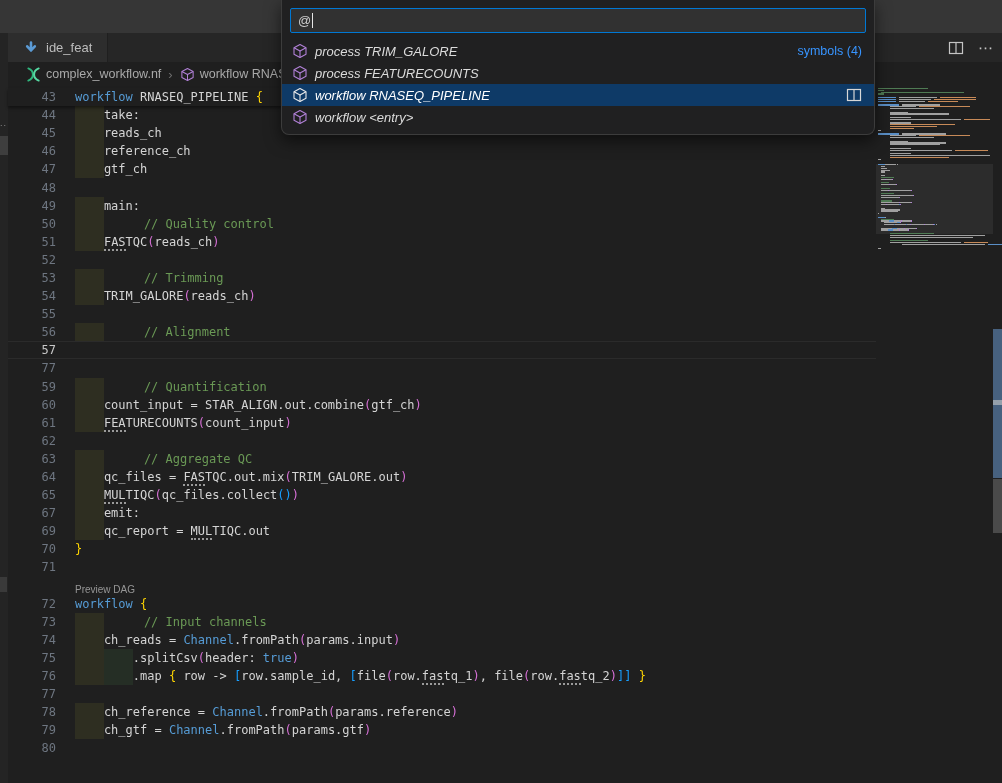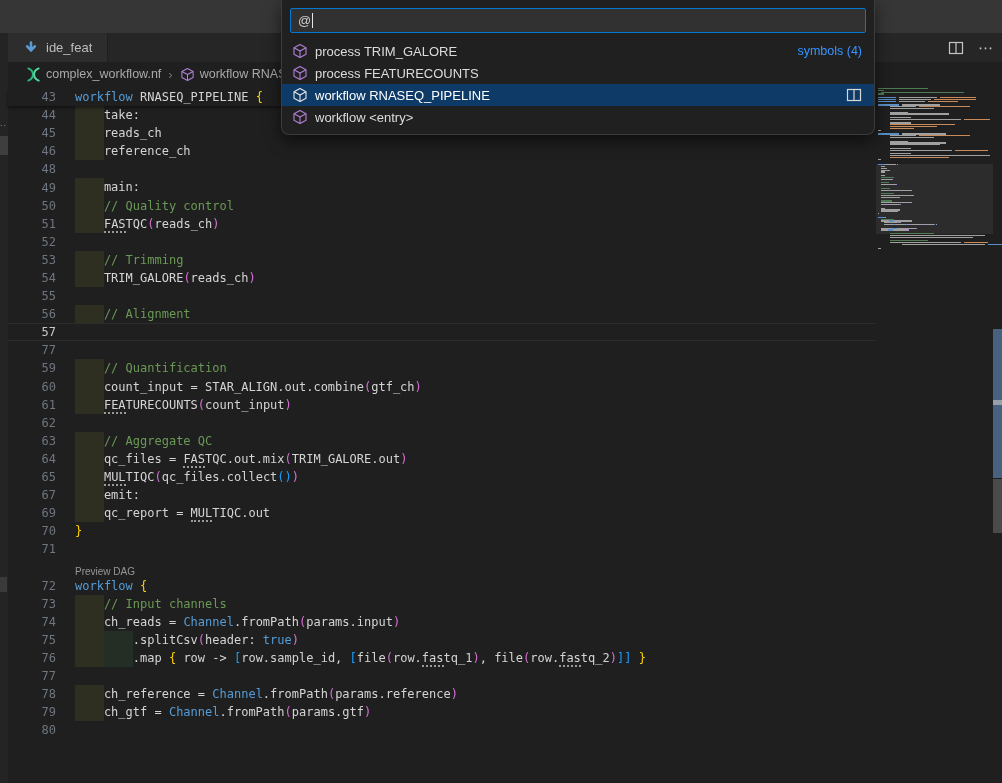--- a/index.html
+++ b/index.html
@@ -31,21 +31,21 @@
   .editor{position:absolute;left:8px;top:86px;width:868px;height:697px;padding-top:2px;background:#1f1f1f;}
   .cl{display:flex;height:18.1px;align-items:center;width:868px;}
   .cl.sticky{background:#1f1f1f;box-shadow:0 2px 3px rgba(0,0,0,.45);position:relative;z-index:3;}
   .cl.cur{box-shadow:inset 0 1px 0 #2b2b2b, inset 0 -1px 0 #2b2b2b;}
   .ln{width:48px;flex:0 0 48px;text-align:right;color:#6e7681;font:12px "DejaVu Sans Mono",monospace;user-select:none;}
   .cl.cur .ln{color:#c8c8c8;}
   .ct{position:relative;margin-left:19px;font:12px/18.1px "DejaVu Sans Mono",monospace;white-space:pre;color:#d4d4d4;}
   .iblk{position:absolute;top:0;bottom:0;width:28.9px;}
   .iblk.l0{left:0;background:rgba(255,255,64,0.07);}
   .iblk.l1{left:28.9px;background:rgba(127,255,127,0.07);}
-  .tk-pl{color:#d4d4d4;} .tk-kw{color:var(--kw);} .tk-com{color:var(--com);}
+  .tk-pl{color:#d4d4d4;} .tk-kw{color:var(--kw);} .tk-com{color:var(--com);margin-left:40px;}
   .tk-b1{color:var(--b1);} .tk-b2{color:var(--b2);} .tk-b3{color:var(--b3);}
   .tk-d{border-bottom:2px dotted #9a9a9a;padding-bottom:0px;}
   .lens{height:18.1px;display:flex;align-items:flex-end;}
   .lens span{margin-left:67px;font-size:10px;color:#969696;cursor:pointer;}
 
   
   .minimap{position:absolute;left:876px;top:88px;width:117px;height:695px;background:#1f1f1f;}
   .mm-row{position:relative;height:1.82px;}
   .mm-seg{position:absolute;top:0;height:1.2px;}
   .mm-slider{position:absolute;left:0;top:76px;width:117px;height:70px;background:rgba(140,140,140,0.12);}
@@ -56,21 +56,21 @@
   
   .quickpick{position:absolute;left:281px;top:0;width:594px;background:#202021;border:1px solid #3c3c3c;border-top:none;
      border-radius:0 0 8px 8px;box-shadow:0 6px 16px rgba(0,0,0,.55);padding:8px 0 6px 0;z-index:10;}
   .qp-input{margin:0 8px 7px 8px;height:25px;background:#313131;border:1px solid var(--accent);border-radius:2px;
      display:flex;align-items:center;padding-left:7px;font-size:13px;color:#cccccc;}
   .qp-caret{width:1px;height:15px;background:#e6e6e6;margin-left:1px;animation:blink 1s steps(1) infinite;}
   @keyframes blink{50%{opacity:0;}}
   .qp-row{height:22px;display:flex;align-items:center;gap:7px;padding:0 12px 0 10px;font-size:13px;color:#dcdcdc;cursor:pointer;}
   .qp-row.sel{background:var(--selbg);color:#ffffff;}
   .qp-icon{width:16px;height:16px;flex:0 0 16px;display:inline-flex;}
-  .qp-label{white-space:nowrap;}
+  .qp-label{white-space:nowrap;font-style:italic;}
   .qp-spacer{flex:1;}
   .qp-badge{color:var(--badge);font-size:12.5px;}
   .qp-side{width:16px;height:16px;display:inline-flex;cursor:pointer;}
 </style>
 </head>
 <body>
 
 <div id="stage">
 
   <div class="titlebar"></div>
@@ -129,20 +129,24 @@
         <span class="ln">44</span>
         <span class="ct"><span class="iblk l0"></span><span class="tk-pl">    take:</span></span>
       </div>
       <div class="cl">
         <span class="ln">45</span>
         <span class="ct"><span class="iblk l0"></span><span class="tk-pl">    reads_ch</span></span>
       </div>
       <div class="cl">
         <span class="ln">46</span>
         <span class="ct"><span class="iblk l0"></span><span class="tk-pl">    reference_ch</span></span>
+      </div>
+      <div class="cl">
+        <span class="ln">47</span>
+        <span class="ct"><span class="iblk l0"></span><span class="tk-pl">    gtf_ch</span></span>
       </div>
       <div class="cl">
         <span class="ln">48</span>
         <span class="ct"></span>
       </div>
       <div class="cl">
         <span class="ln">49</span>
         <span class="ct"><span class="iblk l0"></span><span class="tk-pl">    main:</span></span>
       </div>
       <div class="cl">

